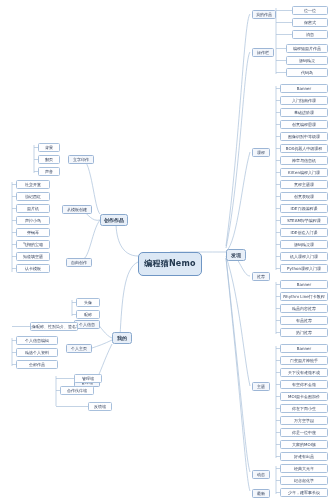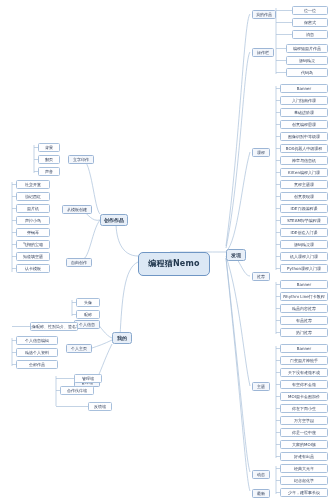--- a/index.html
+++ b/index.html
@@ -117,21 +117,21 @@
       <path d="M276,408.5 L280,408.5" stroke="#a9c0da" stroke-width="0.7" fill="none"></path>
       <path d="M276,420.5 L280,420.5" stroke="#a9c0da" stroke-width="0.7" fill="none"></path>
       <path d="M276,432.5 L280,432.5" stroke="#a9c0da" stroke-width="0.7" fill="none"></path>
       <path d="M276,444.5 L280,444.5" stroke="#a9c0da" stroke-width="0.7" fill="none"></path>
       <path d="M276,456.5 L280,456.5" stroke="#a9c0da" stroke-width="0.7" fill="none"></path>
       <path d="M276,468.5 L280,468.5" stroke="#a9c0da" stroke-width="0.7" fill="none"></path>
       <path d="M276,480.5 L280,480.5" stroke="#a9c0da" stroke-width="0.7" fill="none"></path>
       <path d="M276,492.5 L280,492.5" stroke="#a9c0da" stroke-width="0.7" fill="none"></path>
     </svg>
   <div id="nodes-layer">
-      <div class="node root" style="left: 138px; top: 252px; width: 72px;">编程猫Nemo</div>
+      <div class="node root" style="left: 138px; top: 252px; width: 64px;">编程猫Nemo</div>
       <div class="node branch" style="left: 100px; top: 214px; width: 28px;">创作作品</div>
       <div class="node branch" style="left: 112px; top: 332px; width: 20px;">我的</div>
       <div class="node branch" style="left: 226px; top: 249px; width: 20px;">发现</div>
       <div class="node group" style="left: 68px; top: 155px; width: 26px;">立字印作</div>
       <div class="node group" style="left: 62px; top: 205px; width: 30px;">从模板创建</div>
       <div class="node group" style="left: 66px; top: 258px; width: 26px;">自由创作</div>
       <div class="node group" style="left: 74px; top: 320px; width: 26px;">个人信息</div>
       <div class="node group" style="left: 66px; top: 344px; width: 26px;">个人主页</div>
       <div class="node group" style="left: 74px; top: 378px; width: 26px;">管理端</div>
       <div class="node group" style="left: 252px; top: 10px; width: 24px;">我的作品</div>

